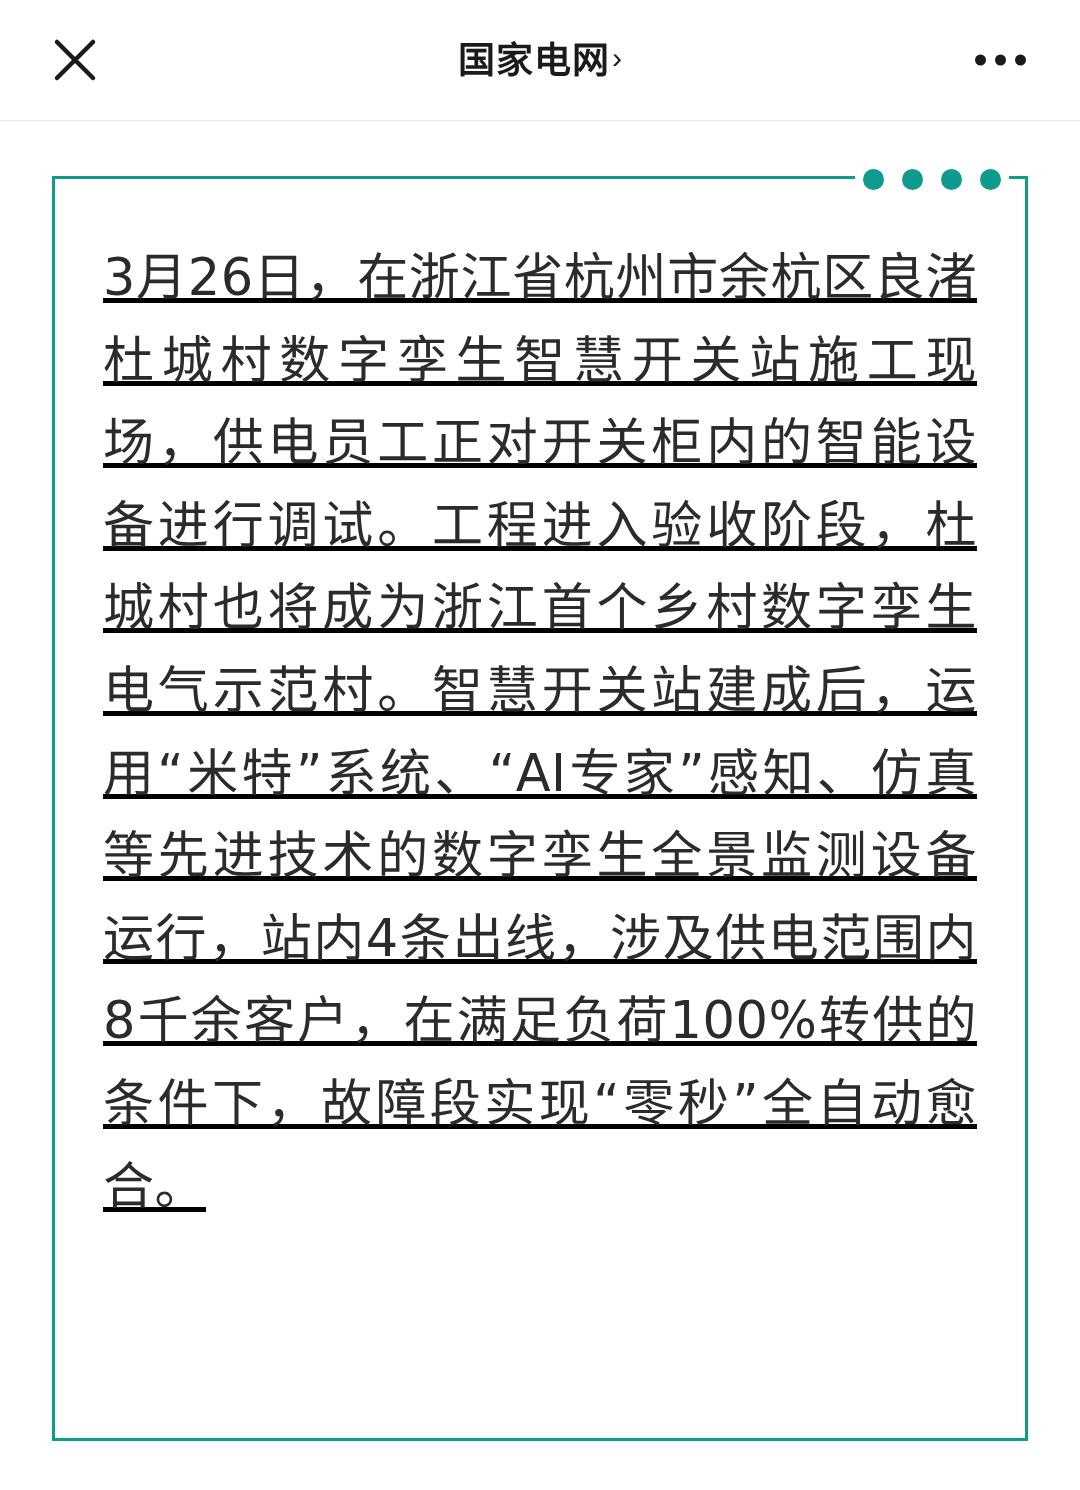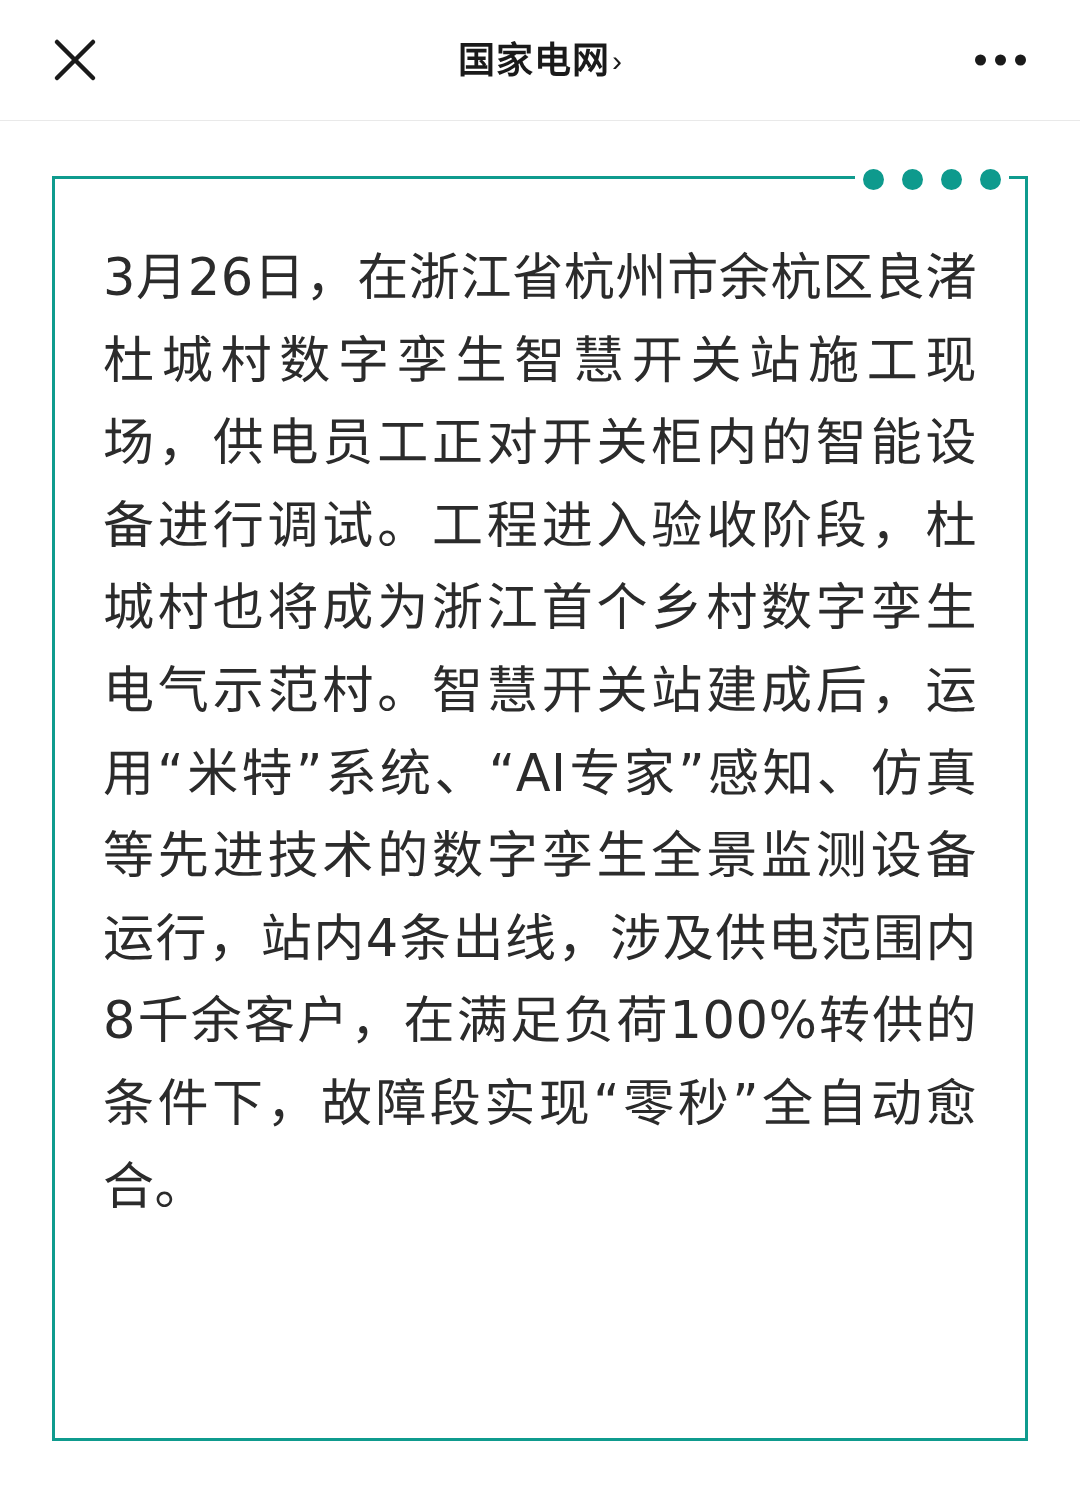--- a/index.html
+++ b/index.html
@@ -33,21 +33,21 @@
     height: 54px;
     cursor: pointer;
     display: flex;
     align-items: center;
     justify-content: center;
   }
   .nav-close svg { display: block; }
 
   .nav-title-wrap {
     display: flex;
-    align-items: center;
+    align-items: flex-start;
     gap: 2px;
   }
   .nav-title {
     font-size: 37px;
     font-weight: bold;
     color: #1a1a1a;
     letter-spacing: 1px;
     line-height: 1;
   }
   .nav-chevron {
@@ -84,20 +84,21 @@
     background: #ffffff;
   }
 
   .card {
     position: relative;
     margin: 55px 52px 0 52px;
     border: 3px solid #0f9b8e;
     box-sizing: border-box;
     min-height: 1265px;
     background: #ffffff;
+    text-decoration: underline;
   }
 
   
   .card-dots {
     position: absolute;
     top: -12px;
     right: 16px;
     display: flex;
     gap: 18px;
     background: #ffffff;

